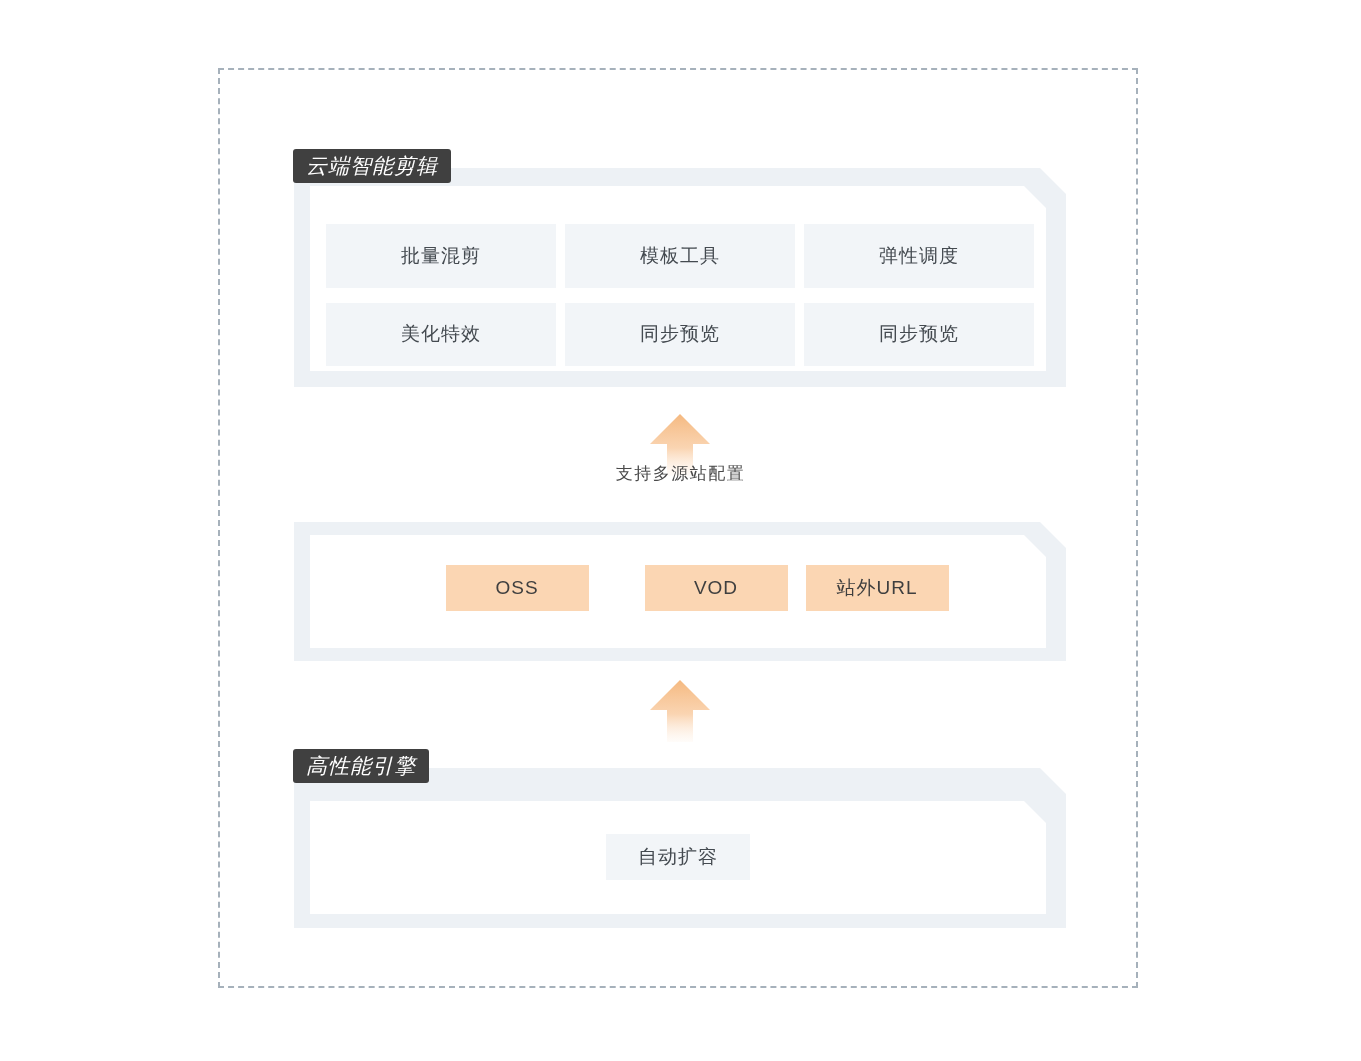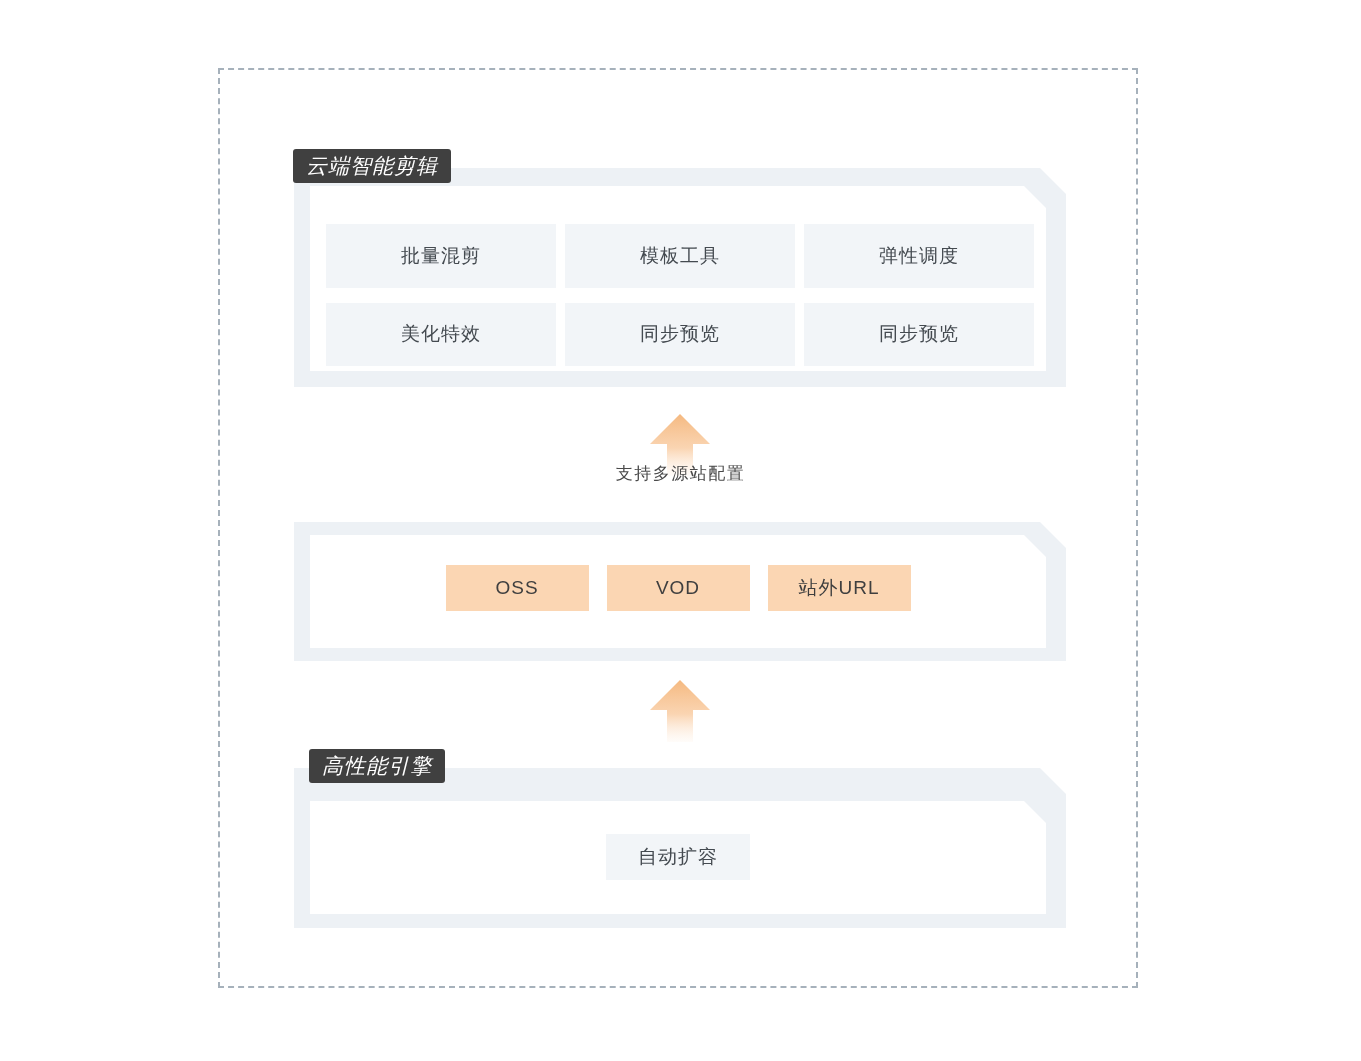--- a/index.html
+++ b/index.html
@@ -35,21 +35,21 @@
     line-height: 34px;
     height: 34px;
     padding: 0 13px;
     border-radius: 3px;
     letter-spacing: 1px;
     white-space: nowrap;
     z-index: 12;
     font-style: italic;
   }
   #badge-cloud-edit { left: 293px; top: 149px; }
-  #badge-engine     { left: 309px; top: 749px; }
+  #badge-engine     { left: 293px; top: 749px; }
 
   
   .panel-outer {
     position: absolute;
     background: #edf1f5;
     box-sizing: border-box;
   }
   .panel-outer.notched {
     clip-path: polygon(0 0, calc(100% - 26px) 0, 100% 26px, 100% 100%, 0 100%);
   }
@@ -112,21 +112,21 @@
   .source-tag {
     background: #fbd6b3;
     color: #3f3f3f;
     height: 46px;
     display: flex;
     align-items: center;
     justify-content: center;
     font-size: 19px;
     letter-spacing: 1px;
   }
-  .source-tag.wide   { width: 143px; }
+  .source-tag.wide   { width: 143px; margin-left: 38px; }
   .source-tag.narrow { width: 143px; }
 
   
   #engine-tags {
     position: absolute;
     left: 310px;
     top: 834px;
     width: 736px;
     height: 46px;
     display: flex;

